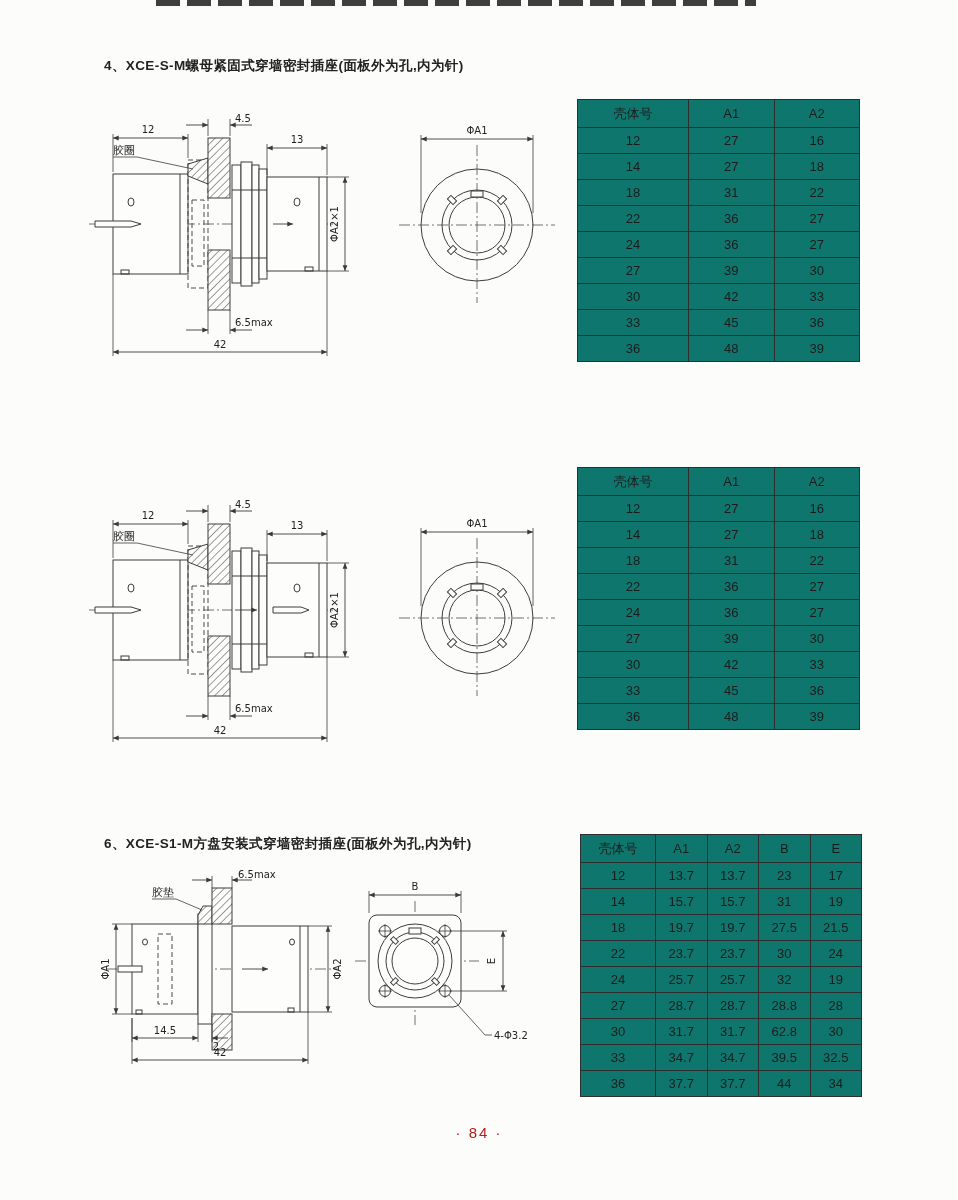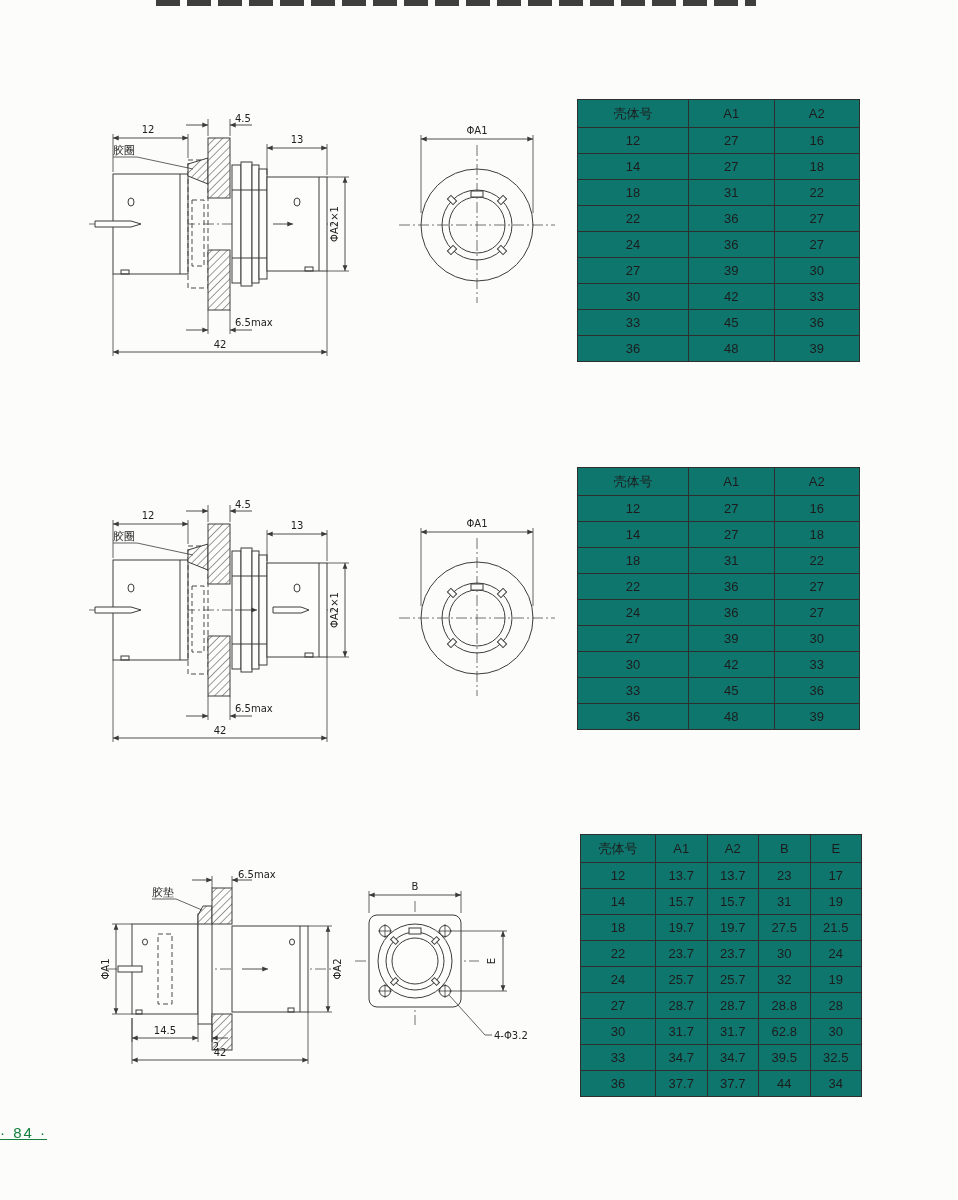--- a/index.html
+++ b/index.html
@@ -23,21 +23,21 @@
   svg{overflow:visible;}
   .ln{fill:none;stroke:#3c3c3c;stroke-width:1;}
   .lnw{fill:#fdfdfc;stroke:#3c3c3c;stroke-width:1;}
   .lnd{fill:none;stroke:#4a4a4a;stroke-width:1;stroke-dasharray:5 3;}
   .cl{fill:none;stroke:#4f4f4f;stroke-width:.8;stroke-dasharray:11 3 2 3;}
   .hat{fill:url(#hatch);stroke:#3c3c3c;stroke-width:1;}
   .dim{fill:none;stroke:#3c3c3c;stroke-width:.9;}
   .ext{fill:none;stroke:#3c3c3c;stroke-width:.8;}
   svg text{font-family:"DejaVu Sans","Liberation Sans",sans-serif;font-size:10px;fill:#222;}
   svg text.zh{font-size:11px;}
-  .page-number{position:absolute;left:0;top:1124px;width:100%;text-align:left;font-size:15px;letter-spacing:2px;color:#15803d;text-decoration:underline;}
+  .page-number{position:absolute;left:0;top:1124px;width:100%;text-align:center;font-size:15px;letter-spacing:2px;color:#b91c1c;}
 </style>
 </head>
 <body>
 
 <div class="page">
 
   <svg width="0" height="0" style="position:absolute" aria-hidden="true">
     <defs>
       <pattern id="hatch" patternUnits="userSpaceOnUse" width="5.5" height="5.5" patternTransform="rotate(45)">
         <rect width="5.5" height="5.5" fill="#fdfdfc"></rect>
@@ -45,20 +45,21 @@
       </pattern>
       <marker id="arr" viewBox="0 0 10 10" refX="9" refY="5" markerWidth="9" markerHeight="7" orient="auto-start-reverse">
         <path d="M0,1.2 L9,5 L0,8.8 z" fill="#3a3a3a"></path>
       </marker>
     </defs>
   </svg>
 
   <div class="top-strip"></div>
 
   <div class="sec" style="top:50px;height:398px;">
+    <div class="sec-title">4、XCE-S-M螺母紧固式穿墙密封插座(面板外为孔,内为针)</div>
 
     <svg class="abs" style="left:85px;top:62px;" width="280" height="250" viewBox="0 0 280 250">
       <g>
           <line class="cl" x1="4" y1="112" x2="252" y2="112"></line>
         </g>
       <g>
         <rect class="lnw" x="28" y="62" width="75" height="100"></rect>
         <line class="ln" x1="95" y1="62" x2="95" y2="162"></line>
         <ellipse class="ln" cx="46" cy="90" rx="3" ry="4"></ellipse>
         <rect class="ln" x="36" y="158" width="8" height="4"></rect>
@@ -320,20 +321,21 @@
           <tr>
             <td>36</td>
             <td>48</td>
             <td>39</td>
           </tr>
         </tbody>
     </table>
   </div>
 
   <div class="sec" style="top:828px;height:290px;">
+    <div class="sec-title">6、XCE-S1-M方盘安装式穿墙密封插座(面板外为孔,内为针)</div>
 
     <svg class="abs" style="left:100px;top:44px;" width="250" height="205" viewBox="0 0 250 205">
       <g>
           <line class="cl" x1="6" y1="97" x2="238" y2="97"></line>
         </g>
       <g>
         <rect class="lnw" x="32" y="52" width="66" height="90"></rect>
         <ellipse class="ln" cx="45" cy="70" rx="2.5" ry="3"></ellipse>
         <rect class="ln" x="36" y="138" width="6" height="4"></rect>
         <rect class="lnd" x="58" y="62" width="14" height="70"></rect>

